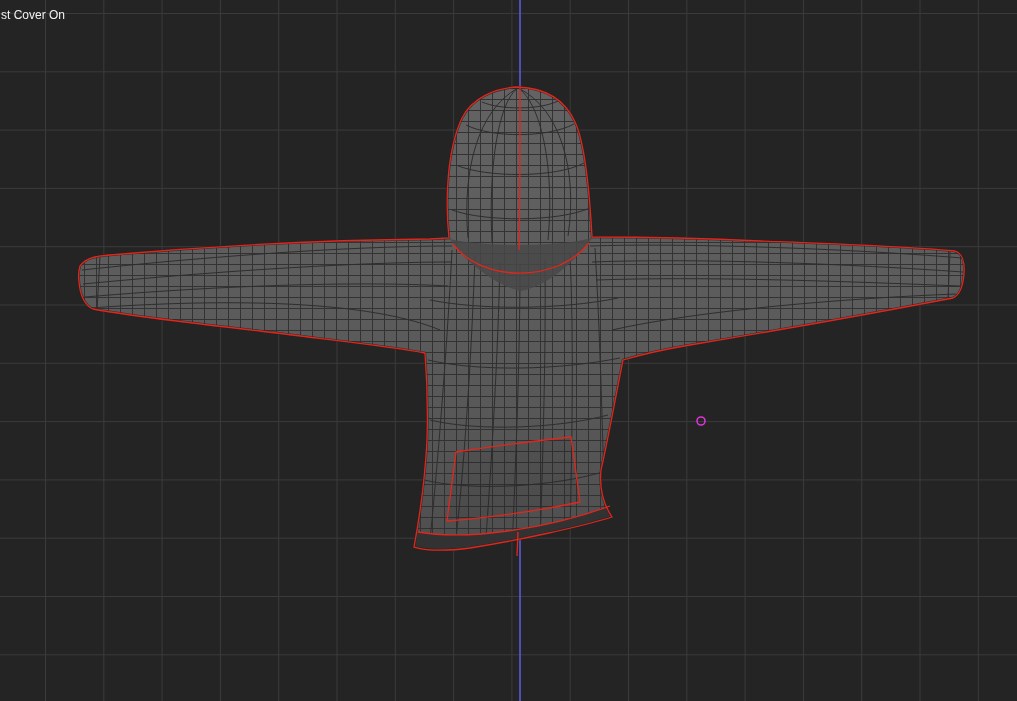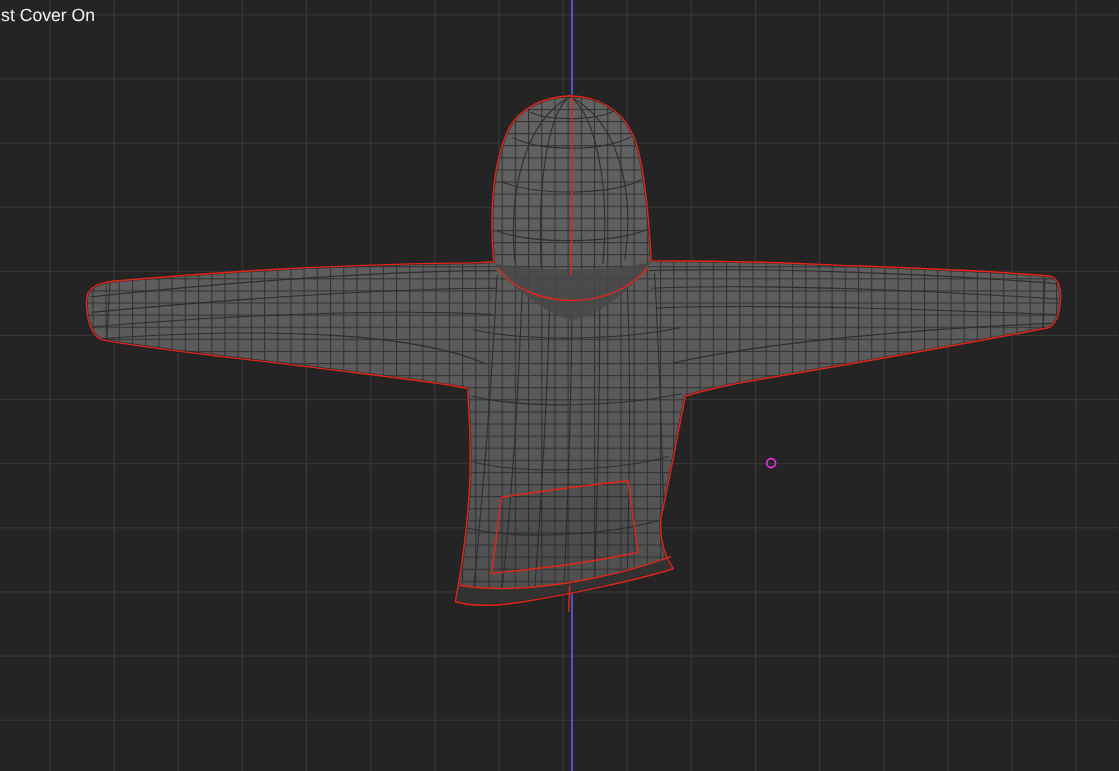--- a/index.html
+++ b/index.html
@@ -9,21 +9,21 @@
     height: 701px;
     background: var(--bg, #242424);
     overflow: hidden;
     font-family: "Liberation Sans", sans-serif;
   }
   .viewport svg { position: absolute; inset: 0; display: block; }
   .overlay-text {
     position: absolute;
     top: 8px;
     left: 1px;
-    font-size: 16px;
+    font-size: 12px;
     line-height: 14px;
     color: var(--text, #f2f2f2);
     z-index: 5;
     white-space: nowrap;
     user-select: none;
   }
   .grid-pat-line { stroke: var(--grid, #3a3a3a); stroke-width: 1; }
   .axis-line     { stroke: var(--axis, #5b5bd8); stroke-width: 1.6; }
   .mesh-fill     { fill: url(#meshGrad); stroke: none; }
   .wire-overlay  { fill: url(#wirePat); stroke: none; opacity: 0.9; }

